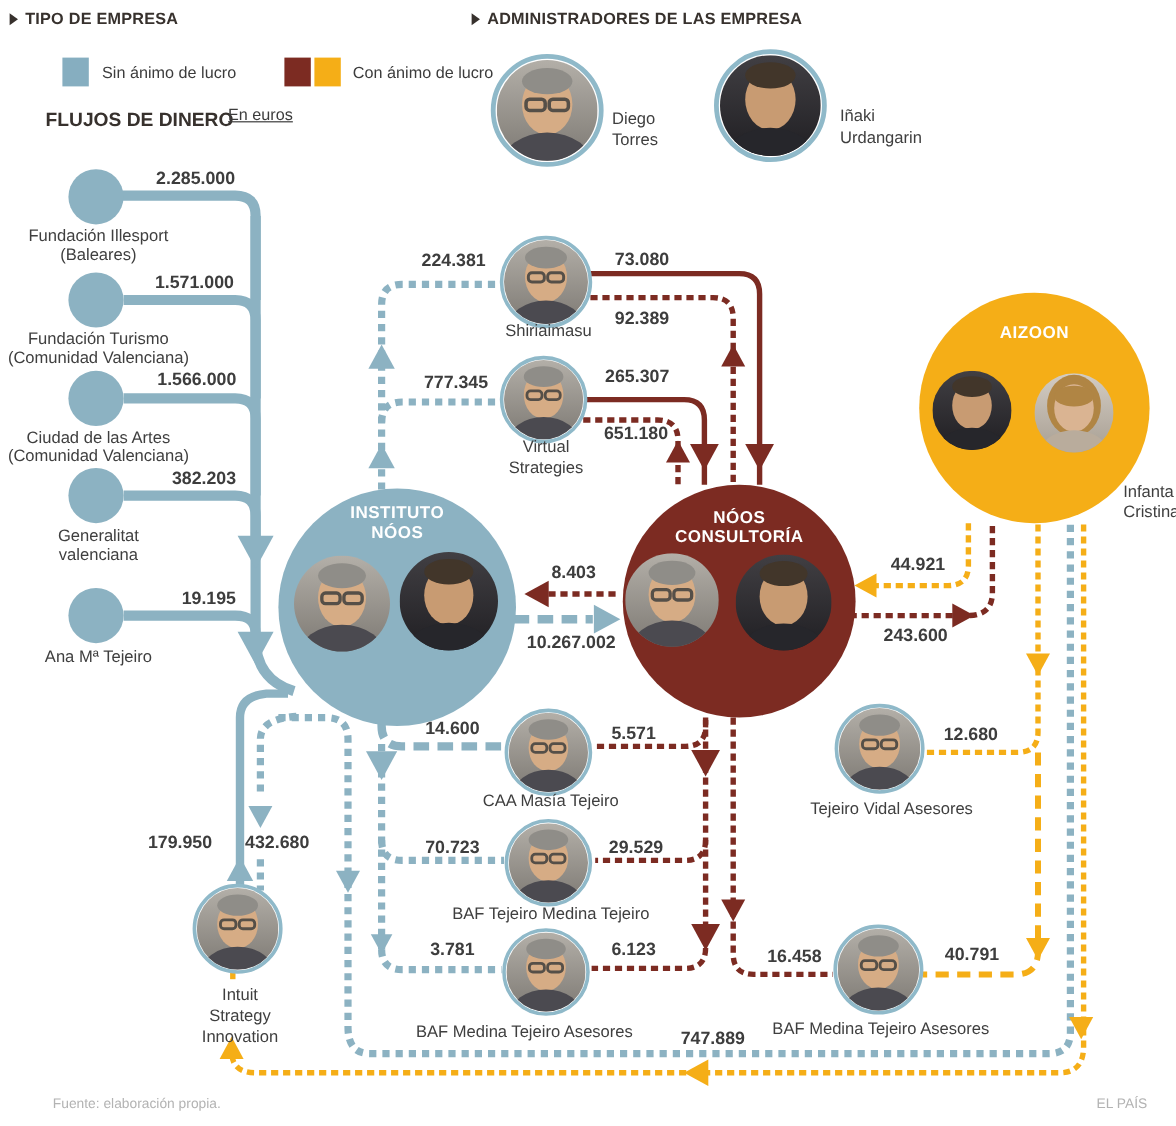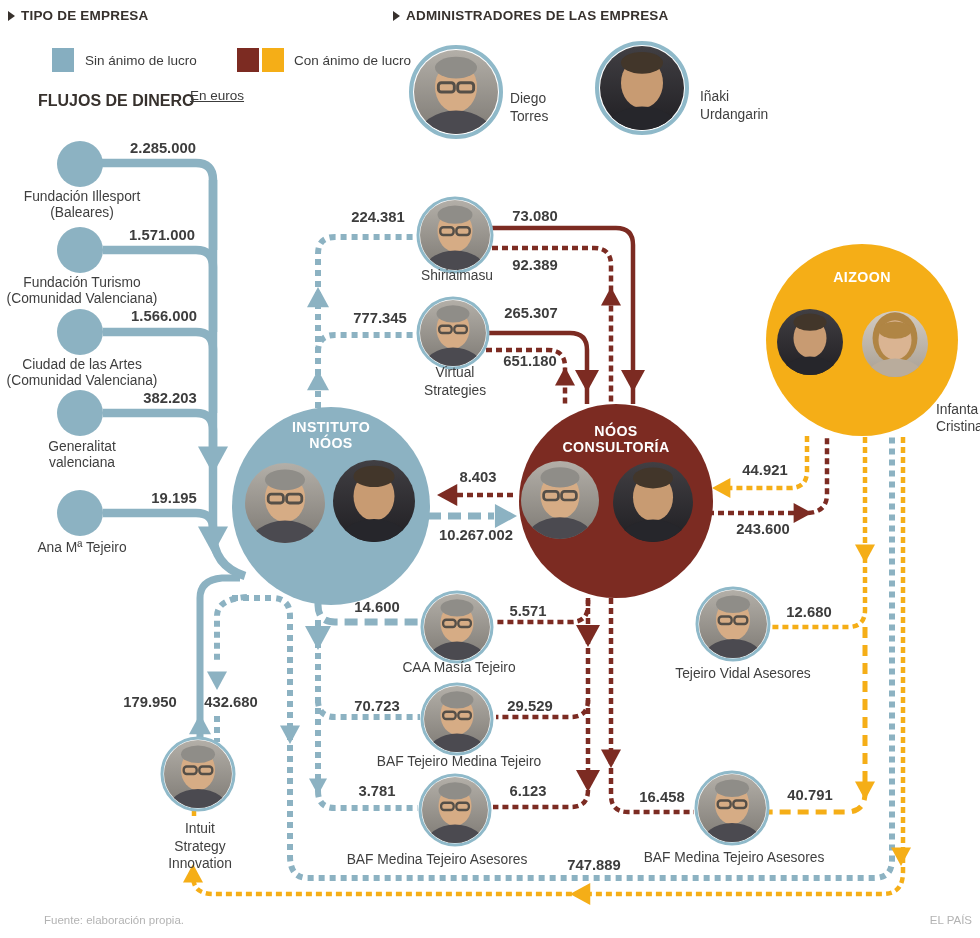--- a/index.html
+++ b/index.html
@@ -354,14 +354,14 @@
   </div>
   <div class="legend-row" style="left:197px;">
     <span class="sq" id="sq-maroon" style="background: rgb(124, 43, 34);"></span>
     <span class="sq" id="sq-yellow" style="margin-left: 3px; background: rgb(245, 174, 23);"></span>
     <span style="margin-left:10px;">Con ánimo de lucro</span>
   </div>
   <div class="flujos">FLUJOS DE DINERO</div>
   <div class="eneuros">En euros</div>
 
   <div class="footer-txt" style="left:8px;top:914px;margin-left:36px;">Fuente: elaboración propia.</div>
-  <div class="footer-txt" style="right:8px;top:914px;">EL PAÍS</div>
+  <div class="footer-txt" style="right:24px;top:914px;">EL PAÍS</div>
 </div>
 
 </body></html>

